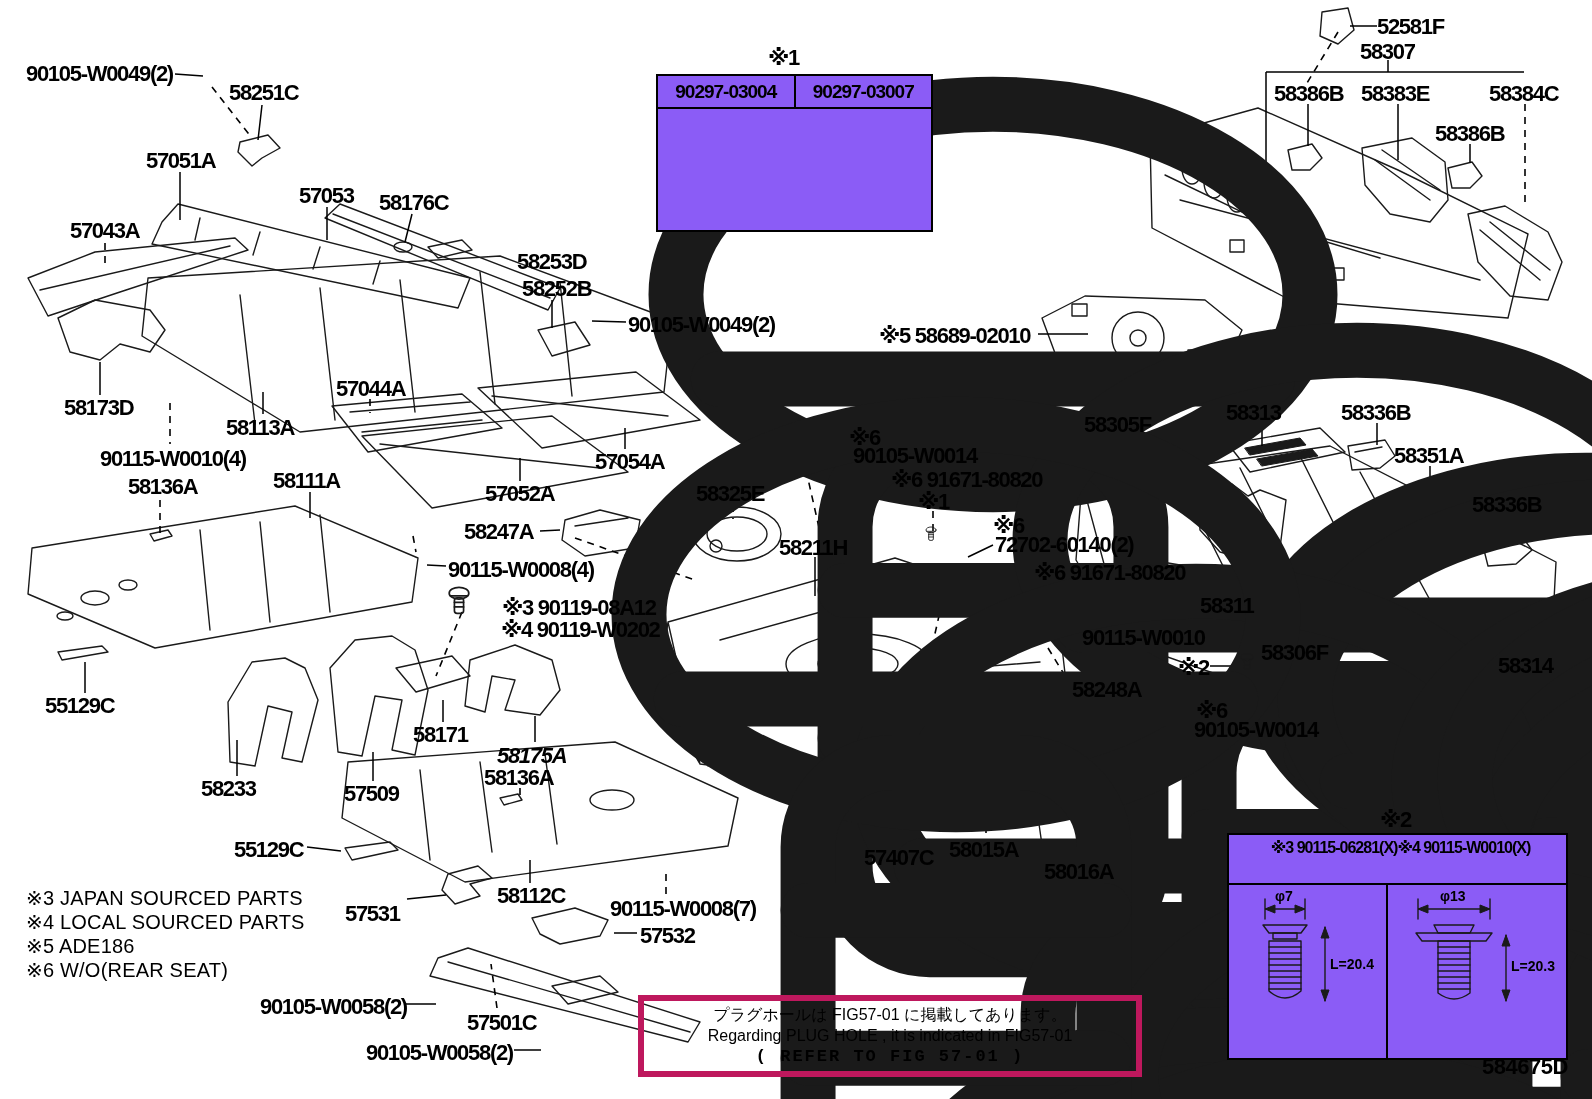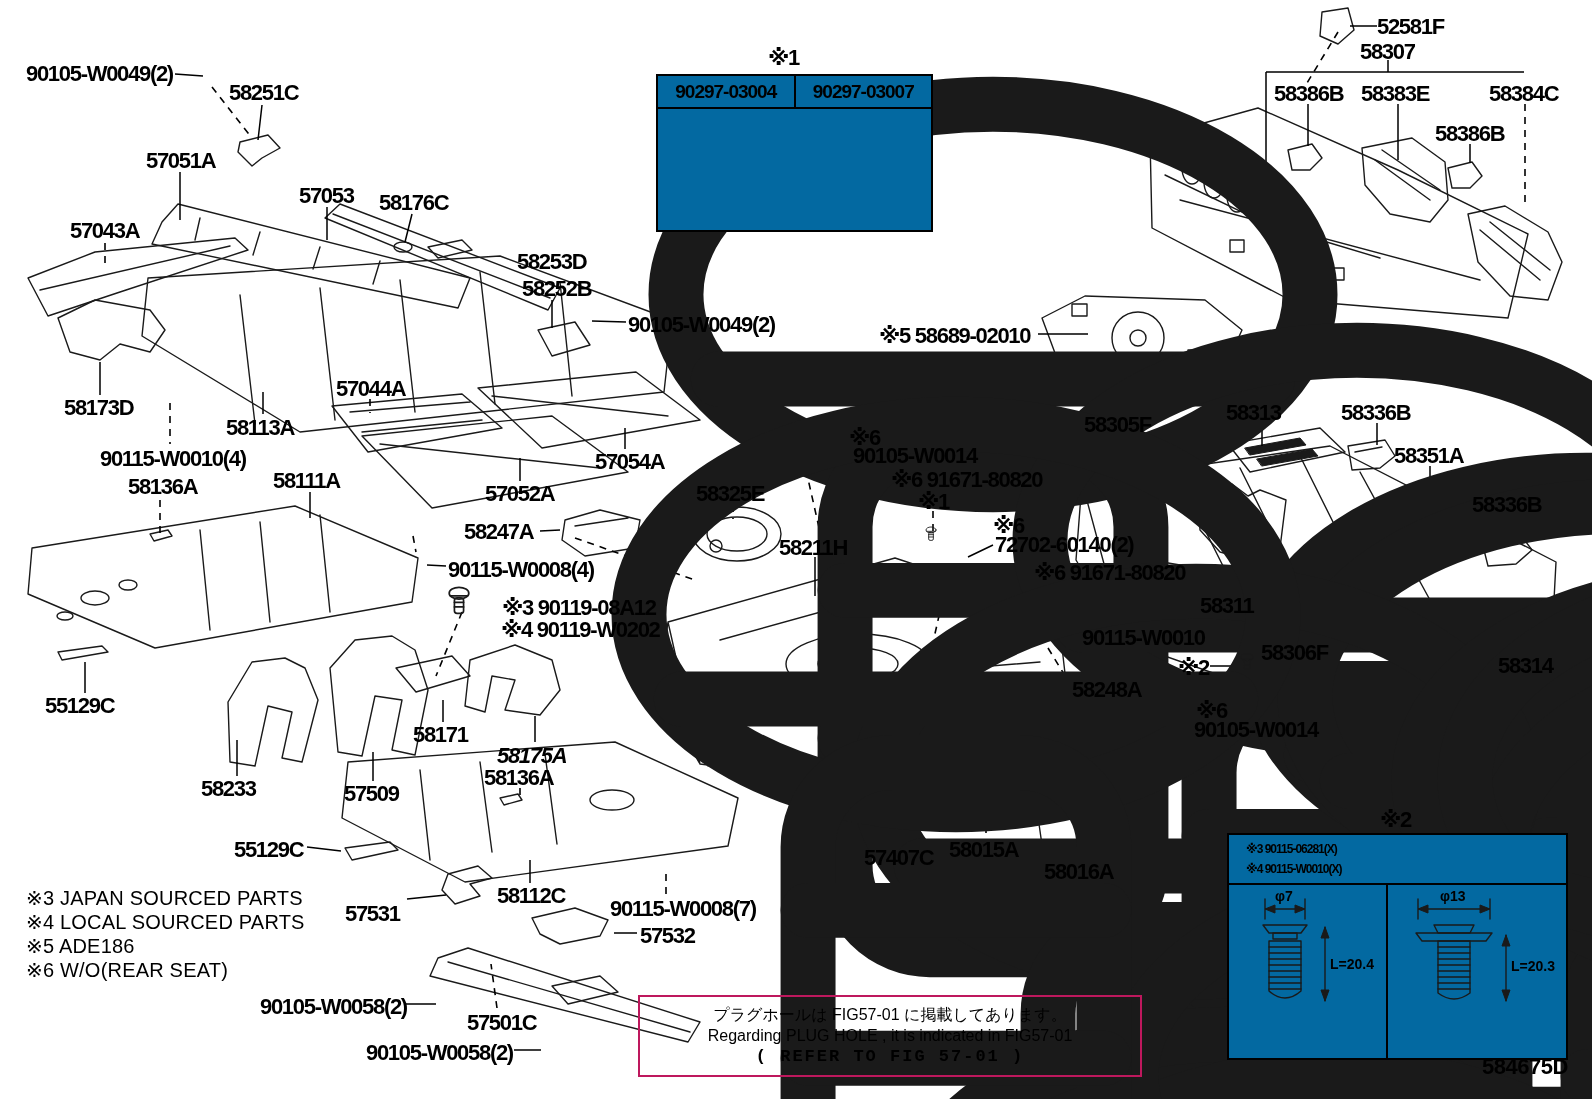--- a/index.html
+++ b/index.html
@@ -3,36 +3,36 @@
 <meta charset="utf-8">
 <style>
   html,body{margin:0;padding:0;background:#fff}
   #stage{position:relative;width:1592px;height:1099px;background:#fff;overflow:hidden;
          font-family:"Liberation Sans","DejaVu Sans",sans-serif}
   #art{position:absolute;left:0;top:0}
   .plabel{position:absolute;font:bold 22px/1.05 "Liberation Sans","DejaVu Sans",sans-serif;
           letter-spacing:-1.3px;color:#000;white-space:pre}
   #legend{position:absolute;left:26px;top:886px;color:#000;
           font:400 20px/24px "Liberation Sans","DejaVu Sans",sans-serif;letter-spacing:.2px}
-  .inset{position:absolute;border:2.5px solid #000;background:#0369a1;box-sizing:border-box}
+  .inset{position:absolute;border:2.5px solid #000;background:#8b5cf6;box-sizing:border-box}
   .inset .hdr{display:flex;border-bottom:2.5px solid #000;box-sizing:border-box}
   .inset .hdr .cell{flex:1;display:flex;align-items:center;justify-content:center;
        font:bold 19px "Liberation Sans","DejaVu Sans",sans-serif;letter-spacing:-1px;padding:3px 2px;box-sizing:border-box}
-  .inset .hdr .cell.lines{flex-direction:column;align-items:flex-start;justify-content:center;
-       font-size:12px;line-height:20px;padding-left:17px}
+  .inset .hdr .cell.lines{flex-direction:row;align-items:flex-start;justify-content:center;
+       font-size:16px;line-height:20px;padding-left:8px}
   .inset .hdr .cell + .cell{border-left:2.5px solid #000}
   .inset .bod{display:flex}
   .inset .bod .cell{flex:1;position:relative;box-sizing:border-box}
   .inset .bod .cell + .cell{border-left:2.5px solid #000}
   #clip-table{left:656px;top:74px;width:277px;height:158px}
   #clip-table .hdr{height:33px}
   #screw-table{left:1227px;top:833px;width:341px;height:227px}
   #screw-table .hdr{height:50px}
   svg text.dim{font:bold 14px "Liberation Sans","DejaVu Sans",sans-serif;fill:#000}
-  #note-box{position:absolute;left:638px;top:995px;width:504px;height:82px;border:2px solid #be185d;
+  #note-box{position:absolute;left:638px;top:995px;width:504px;height:82px;border:6px solid #be185d;
        box-sizing:border-box;display:flex;flex-direction:column;align-items:center;justify-content:center;
        gap:1px;font:400 16px/20px "Liberation Sans","DejaVu Sans",sans-serif;color:#000}
   #note-box .ref{font:bold 17px/20px "Liberation Mono","DejaVu Sans Mono",monospace;letter-spacing:2px}
   #fig-code{position:absolute;left:1482px;top:1054px;font:bold 22px "Liberation Sans","DejaVu Sans",sans-serif;
        letter-spacing:-.5px;color:#000}
   .lineart{stroke:#1a1a1a;stroke-width:1.4;fill:none;stroke-linejoin:round;stroke-linecap:round}
   .fillart{stroke:#1a1a1a;stroke-width:1;fill:#1a1a1a}
   .leader{stroke:#000;stroke-width:1.5;fill:none}
   .leader-d{stroke:#000;stroke-width:1.6;fill:none;stroke-dasharray:7 6}
 </style>

